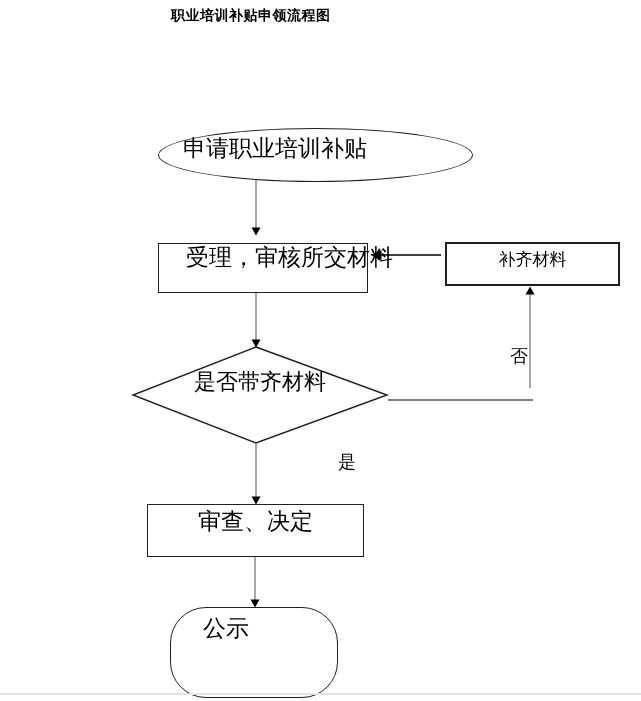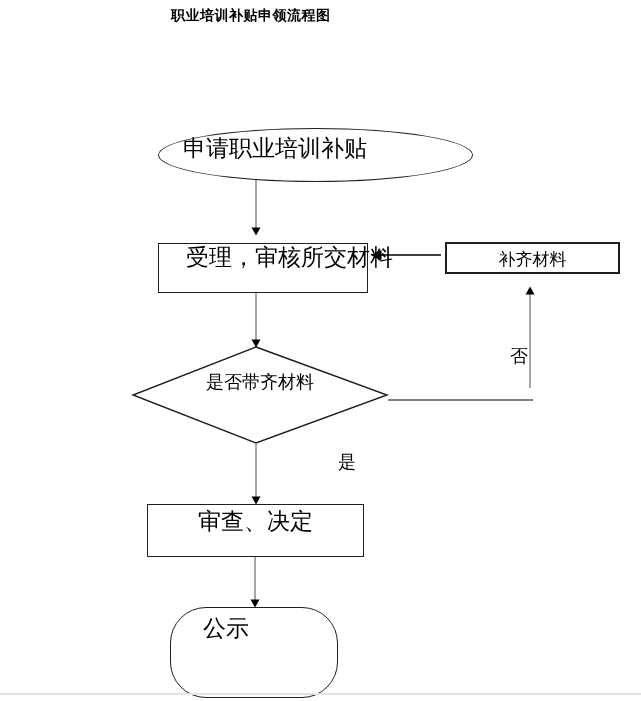--- a/index.html
+++ b/index.html
@@ -33,26 +33,26 @@
     left:158px; top:128px; width:315px; height:54px;
     border-radius:50%;
     padding:10px 0 0 24px;
   }
   .process-accept {
     left:158px; top:235px; width:210px; height:50px;
     padding:4px 0 0 27px;
     margin-top:8px;
   }
   .process-supplement {
-    left:445px; top:242px; width:175px; height:32px;
+    left:445px; top:242px; width:175px; height:44px;
     border-width:2px; padding-top:6px; text-align:center; font-size:17px;
   }
   .decision-label {
     position:absolute; left:133px; top:372px; width:254px;
-    text-align:center; font-size:18px; line-height:20px; white-space:nowrap;
+    text-align:center; font-size:22px; line-height:20px; white-space:nowrap;
   }
   .process-review {
     left:147px; top:504px; width:217px; height:53px;
     padding-top:7px; text-align:center;
   }
   .terminator-end {
     left:170px; top:607px; width:168px; height:91px;
     border-radius:36px;
     padding:11px 0 0 32px;
   }

